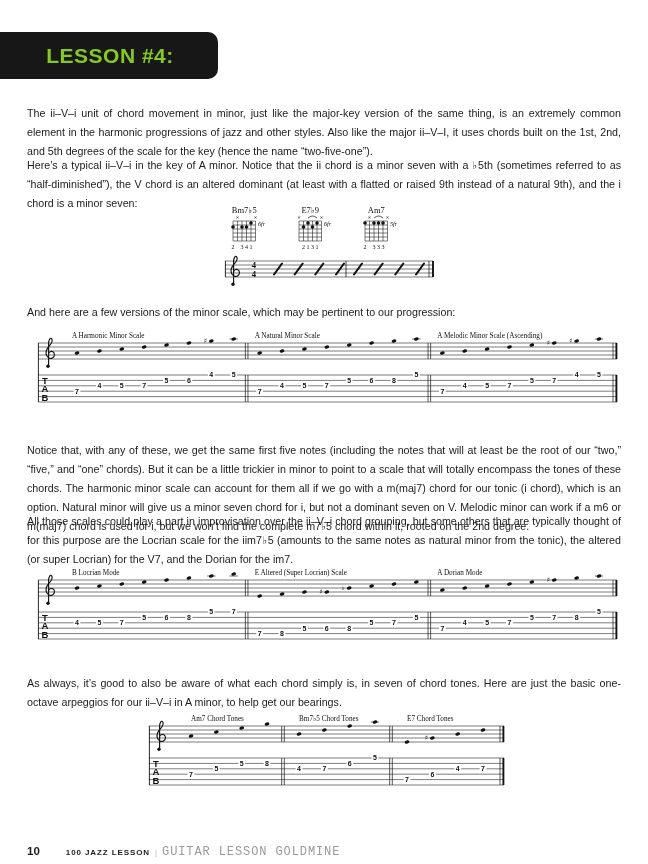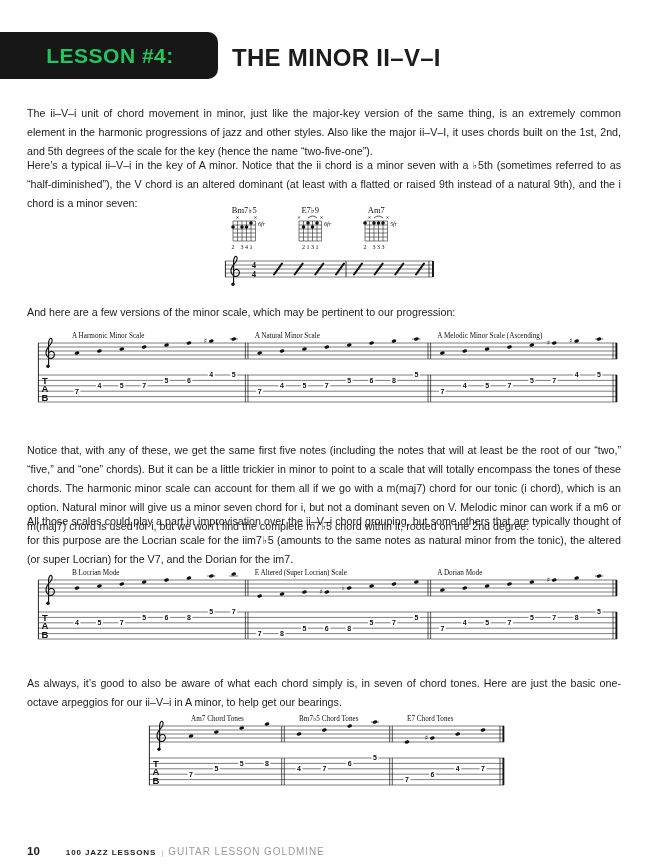--- a/index.html
+++ b/index.html
@@ -1,43 +1,42 @@
 <!DOCTYPE html>
 <html><head>
 <meta charset="utf-8">
 <style>
   html,body{margin:0;padding:0;background:#e8e8e8;}
   .page{position:relative;width:648px;height:864px;background:#ffffff;margin:0 auto;overflow:hidden;
         font-family:"Liberation Sans","DejaVu Sans",sans-serif;color:#1c1c1c;}
   .lesson-box{position:absolute;left:-12px;top:32px;width:230px;height:47px;background:#171717;
               border-radius:10px;display:flex;align-items:center;justify-content:center;}
-  .lesson-box span{color:#22c55e;font-weight:bold;font-size:21px;letter-spacing:0.5px;padding-left:14px;}
+  .lesson-box span{color:#84cc16;font-weight:bold;font-size:21px;letter-spacing:0.5px;padding-left:14px;}
   .page-title{position:absolute;left:232px;top:44px;font-size:24px;font-weight:bold;letter-spacing:0.3px;}
   .para{position:absolute;left:27px;width:594px;font-size:10.7px;line-height:19px;text-align:justify;}
   .p1{top:104px}.p2{top:156px}.p3{top:303px}.p4{top:441px}.p5{top:512px}.p6{top:674px}
   .chords{position:absolute;left:221px;top:204px;display:flex;}
   .rhythm{position:absolute;left:224px;top:251px;}
   .fig1{position:absolute;left:37px;top:330px;}
   .fig2{position:absolute;left:37px;top:567px;}
   .fig3{position:absolute;left:148px;top:713px;}
   .footer{position:absolute;left:27px;top:845px;display:flex;align-items:baseline;}
   .footer .pgnum{font-size:11.5px;font-weight:bold;margin-right:26px;}
   .footer .book{font-size:8px;font-weight:bold;letter-spacing:0.9px;}
   .footer .sep{font-size:8px;color:#b5b5b5;margin:0 5px;}
-  .footer .series{font-size:10px;color:#9a9a9a;letter-spacing:0.9px;}
+  .footer .series{font-size:12px;color:#9a9a9a;letter-spacing:0.9px;font-family:Liberation Mono, monospace;}
 </style>
 </head>
 <body>
 
 <div class="page">
 
   <div class="lesson-box">
     <span>LESSON #4:</span>
   </div>
-  <div class="page-title">THE MINOR II–V–I</div>
 
   <div class="para p1">The ii–V–i unit of chord movement in minor, just like the major-key version of the same thing, is an extremely common element in the harmonic progressions of jazz and other styles. Also like the major ii–V–I, it uses chords built on the 1st, 2nd, and 5th degrees of the scale for the key (hence the name “two-five-one”).</div>
   <div class="para p2">Here’s a typical ii–V–i in the key of A minor. Notice that the ii chord is a minor seven with a ♭5th (sometimes referred to as “half-diminished”), the V chord is an altered dominant (at least with a flatted or raised 9th instead of a natural 9th), and the i chord is a minor seven:</div>
 
   <div class="chords">
       <svg width="66" height="58">
         <text x="23.25" y="9" font-size="8.5" font-family="&quot;Liberation Serif&quot;,&quot;DejaVu Serif&quot;,serif" fill="#111" text-anchor="middle">Bm7♭5</text>
         <line x1="12" y1="17" x2="12" y2="37" stroke="#111" stroke-width="0.55"></line>
         <line x1="16.5" y1="17" x2="16.5" y2="37" stroke="#111" stroke-width="0.55"></line>
         <line x1="21" y1="17" x2="21" y2="37" stroke="#111" stroke-width="0.55"></line>
@@ -447,17 +446,17 @@
         <line x1="241.7" y1="45" x2="241.7" y2="72" stroke="#111" stroke-width="0.7"></line>
         <line x1="244.3" y1="45" x2="244.3" y2="72" stroke="#111" stroke-width="0.7"></line>
         <line x1="352" y1="13" x2="352" y2="29" stroke="#111" stroke-width="0.7"></line>
         <line x1="355.4" y1="13" x2="355.4" y2="29" stroke="#111" stroke-width="1.9"></line>
         <line x1="352" y1="45" x2="352" y2="72" stroke="#111" stroke-width="0.7"></line>
         <line x1="355.4" y1="45" x2="355.4" y2="72" stroke="#111" stroke-width="1.9"></line>
       </svg></div>
 
   <div class="footer">
     <span class="pgnum">10</span>
-    <span class="book">100 JAZZ LESSONS</span>
+    <span class="book">100 JAZZ LESSON</span>
     <span class="sep">|</span>
     <span class="series">GUITAR LESSON GOLDMINE</span>
   </div>
 </div>
 
 </body></html>

